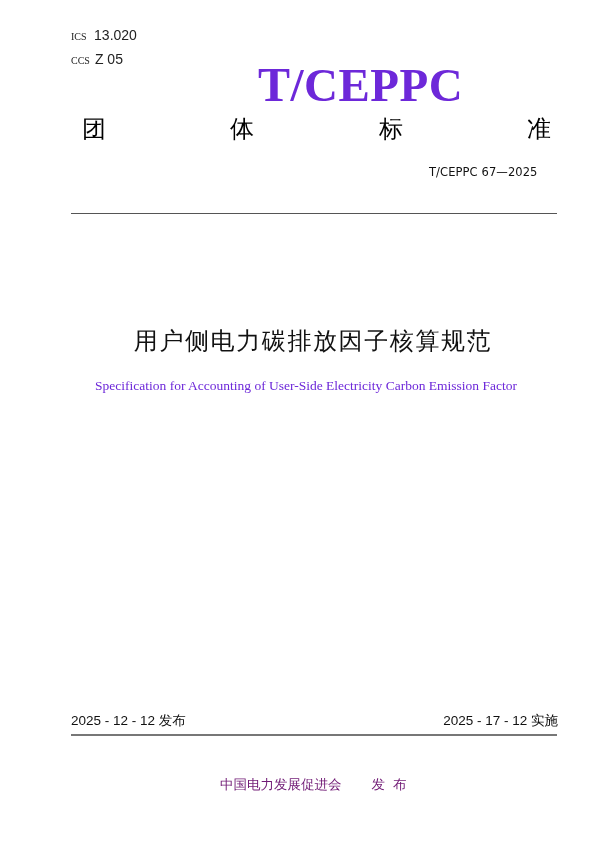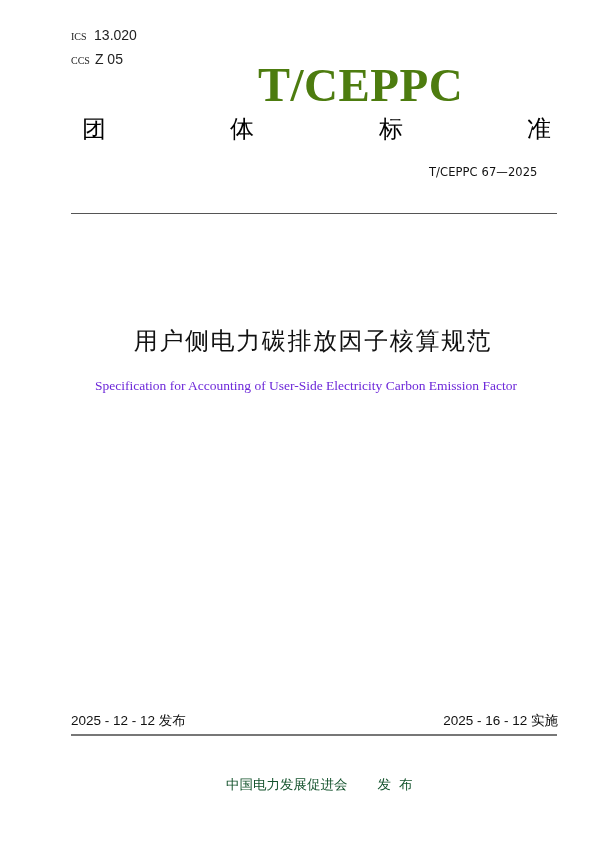--- a/index.html
+++ b/index.html
@@ -31,21 +31,21 @@
     #ccs { top: 45px; margin-top: 8px; }
 
     #org-logo {
       left: 258px;
       top: 60px;
       font-family: "Liberation Serif", "DejaVu Serif", serif;
       font-weight: bold;
       font-size: 47px;
       line-height: 50px;
       letter-spacing: 0.5px;
-      color: #4d7c0f;
+      color: #6d28d9;
     }
     #org-logo .t { font-size: 48px; font-weight: 900; }
 
     .std-type-char {
       top: 114px;
       font-family: "DejaVu Sans", "Liberation Sans", sans-serif;
       font-size: 24px;
       line-height: 30px;
       color: #000;
     }
@@ -99,26 +99,26 @@
       top: 711px;
       font-family: Liberation Sans, sans-serif;
       font-size: 13.5px;
       line-height: 20px;
       color: #111;
     }
     #issue-date { left: 71px; }
     #impl-date { right: 42px; }
 
     #publisher {
-      left: 226px;
+      left: 220px;
       top: 774px;
       font-family: "DejaVu Sans", "Liberation Sans", sans-serif;
       font-size: 13.5px;
       line-height: 20px;
-      color: #14532d;
+      color: #701a75;
     }
     #publisher .pub-verb {
       margin-left: 30px;
       letter-spacing: 8px;
     }
   </style>
 </head>
 <body>
 
 <div class="abs class-code" id="ics">
@@ -141,19 +141,19 @@
 
 <div class="abs" id="std-number">T/CEPPC 67—2025</div>
 
 <div class="rule" id="top-rule"></div>
 
 <div class="abs" id="title-zh">用户侧电力碳排放因子核算规范</div>
 
 <div class="abs" id="title-en">Specification for Accounting of User-Side Electricity Carbon Emission Factor</div>
 
 <div class="abs date" id="issue-date">2025 - 12 - 12 发布</div>
-<div class="abs date" id="impl-date">2025 - 16 - 12 实施</div>
+<div class="abs date" id="impl-date">2025 - 17 - 12 实施</div>
 
 <div class="rule" id="bottom-rule"></div>
 
 <div class="abs" id="publisher">
   <span>中国电力发展促进会</span><span class="pub-verb">发布</span>
 </div>
 
 </body></html>

